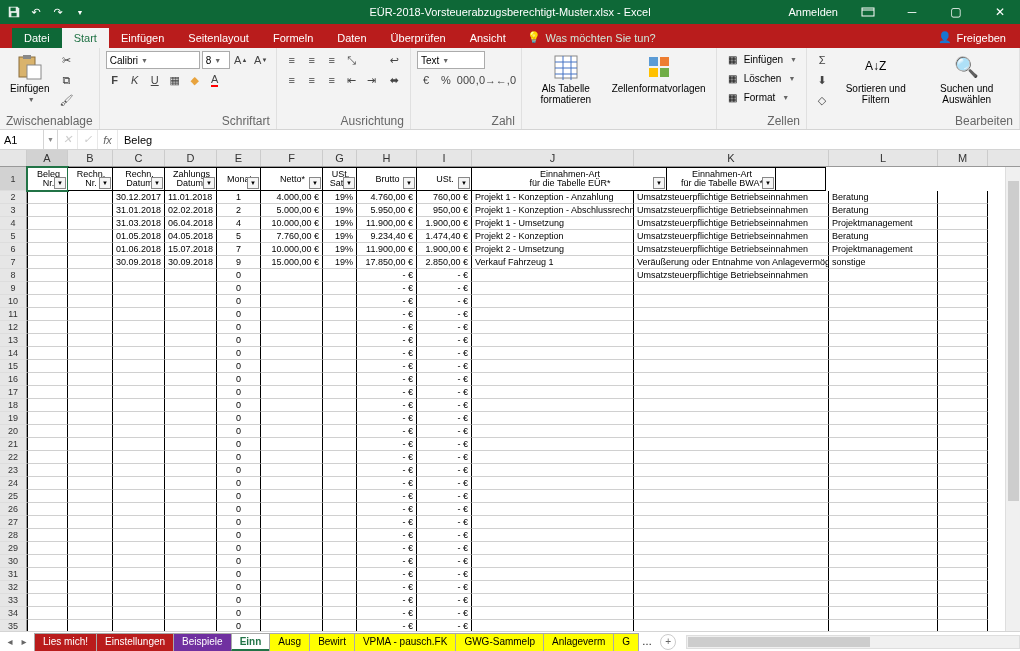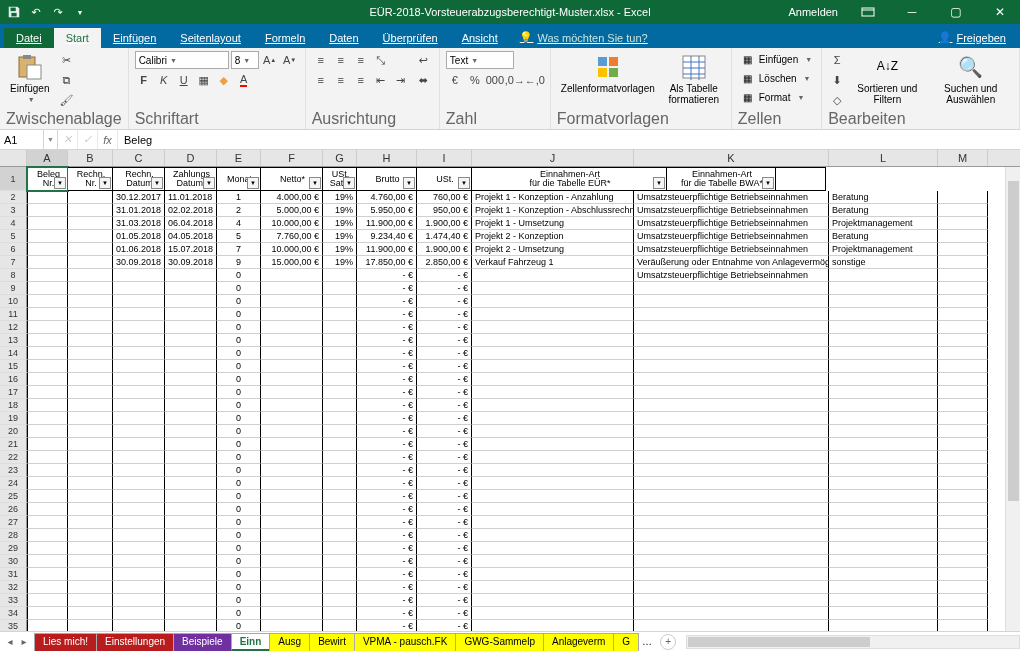--- a/index.html
+++ b/index.html
@@ -6,31 +6,31 @@
 body { width: 1020px; height: 651px; background: #fff; overflow: hidden; font-size: 11px; }
 
 .titlebar { height: 24px; background: #0e6837; display: flex; align-items: center; color: #fff; position: relative; }
 .titlebar .qat { display: flex; align-items: center; gap: 6px; padding-left: 6px; }
 .titlebar .qat-icon { width: 16px; height: 16px; display: flex; align-items: center; justify-content: center; font-size: 11px; color: #fff; }
 .titlebar .title { position: absolute; left: 50%; transform: translateX(-50%); font-size: 11px; }
 .titlebar .right { margin-left: auto; display: flex; align-items: center; gap: 4px; }
 .titlebar .win-btn { width: 40px; height: 24px; display: flex; align-items: center; justify-content: center; font-size: 12px; }
 .anmelden { font-size: 11px; margin-right: 6px; }
 
-.tabs { height: 24px; background: #0369a1; display: flex; align-items: flex-end; color: #fff; padding-left: 4px; text-decoration: underline; }
+.tabs { height: 24px; background: #b91c1c; display: flex; align-items: flex-end; color: #fff; padding-left: 12px; }
 .tabs .tab { padding: 4px 12px; font-size: 11px; cursor: pointer; }
 .tabs .tab.file { background: #0e6837; }
 .tabs .tab.active { background: #f3f3f3; color: #217346; }
 .tabs .tell-me { display: flex; align-items: center; gap: 4px; padding: 4px 10px; color: #cfe6d9; }
 .tabs .right { margin-left: auto; padding: 4px 14px; display: flex; align-items: center; gap: 4px; }
 
 .ribbon { height: 82px; background: #f3f3f3; display: flex; border-bottom: 1px solid #d4d4d4; }
 .ribbon-group { border-right: 1px solid #e0e0e0; padding: 3px 6px 1px 6px; display: flex; flex-direction: column; justify-content: space-between; }
 .group-body { display: flex; gap: 4px; align-items: flex-start; flex: 1; }
-.group-label { font-size: 16px; color: #666; text-align: left; padding-top: 1px; position: relative; }
+.group-label { font-size: 12px; color: #666; text-align: right; padding-top: 1px; position: relative; }
 .big-btn { display: flex; flex-direction: column; align-items: center; gap: 2px; padding: 2px 4px; font-size: 10px; text-align: center; line-height: 1.1; }
 .big-icon { width: 28px; height: 28px; display: flex; align-items: center; justify-content: center; font-size: 20px; }
 .col { display: flex; flex-direction: column; gap: 2px; }
 .row { display: flex; gap: 2px; align-items: center; }
 .sm-btn { width: 18px; height: 18px; display: flex; align-items: center; justify-content: center; border: 1px solid transparent; font-size: 11px; color: #444; }
 .combo { border: 1px solid #ababab; background: #fff; height: 18px; font-size: 10px; padding: 0 3px; display: flex; align-items: center; }
 .dd-arrow { font-size: 7px; color: #666; margin-left: 3px; }
 .menu-item { display: flex; align-items: center; gap: 4px; font-size: 10px; height: 17px; padding: 0 3px; }
 .menu-item .ico { width: 14px; height: 14px; display: flex; align-items: center; justify-content: center; }
 
@@ -238,39 +238,38 @@
       </div>
     </div>
     <div class="group-label">Zahl</div>
   </div>
 
   <div class="ribbon-group">
     <div class="group-body">
       <div class="big-btn">
           <span class="big-icon">
             <svg width="26" height="26">
+              <rect x="2" y="2" width="22" height="22" fill="#fff" stroke="#888"></rect>
+              <path d="M2 8h22M2 14h22M2 20h22M10 2v24M18 2v24" stroke="#4472c4"></path>
+            </svg>
+          </span>
+          <span>Als Tabelle formatieren</span>
+        </div>
+      <div class="big-btn">
+          <span class="big-icon">
+            <svg width="26" height="26">
               <rect x="3" y="3" width="9" height="9" fill="#5b9bd5"></rect>
               <rect x="14" y="3" width="9" height="9" fill="#ed7d31"></rect>
               <rect x="3" y="14" width="9" height="9" fill="#ffc000"></rect>
               <rect x="14" y="14" width="9" height="9" fill="#70ad47"></rect>
             </svg>
           </span>
           <span>Zellenformatvorlagen</span>
         </div>
-      <div class="big-btn">
-          <span class="big-icon">
-            <svg width="26" height="26">
-              <rect x="2" y="2" width="22" height="22" fill="#fff" stroke="#888"></rect>
-              <path d="M2 8h22M2 14h22M2 20h22M10 2v24M18 2v24" stroke="#4472c4"></path>
-            </svg>
-          </span>
-          <span>Als Tabelle formatieren</span>
-        </div>
     </div>
-    <div class="group-label">Formatvorlagen</div>
   </div>
 
   <div class="ribbon-group">
     <div class="group-body">
       <div class="col">
         <div class="menu-item">
             <span class="ico">▦</span>
             <span>Einfügen</span>
             <span class="dd-arrow">▼</span>
           </div>

